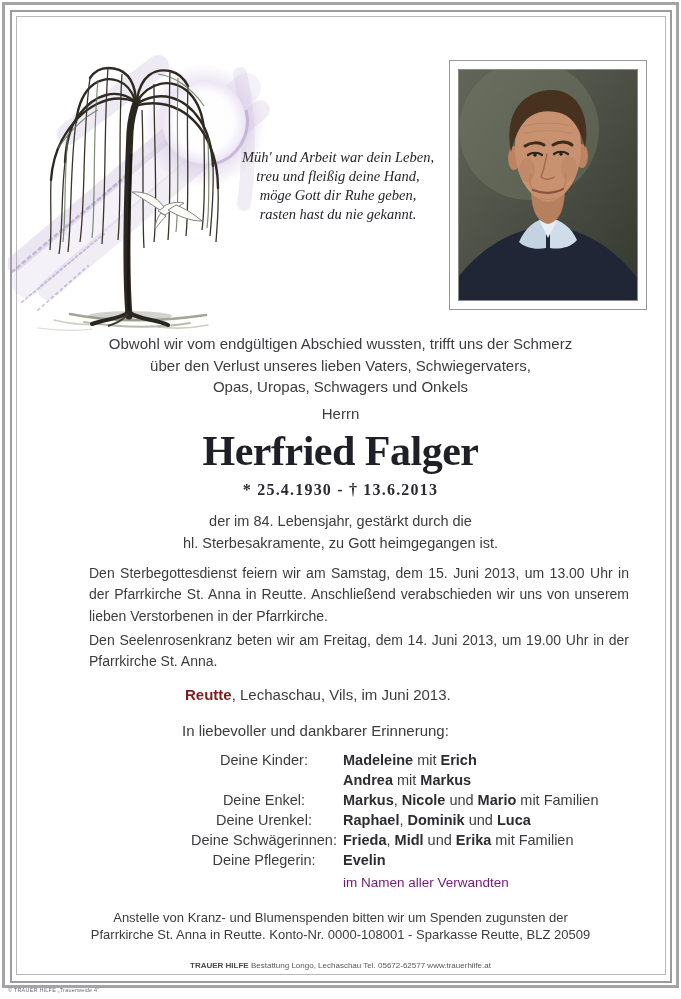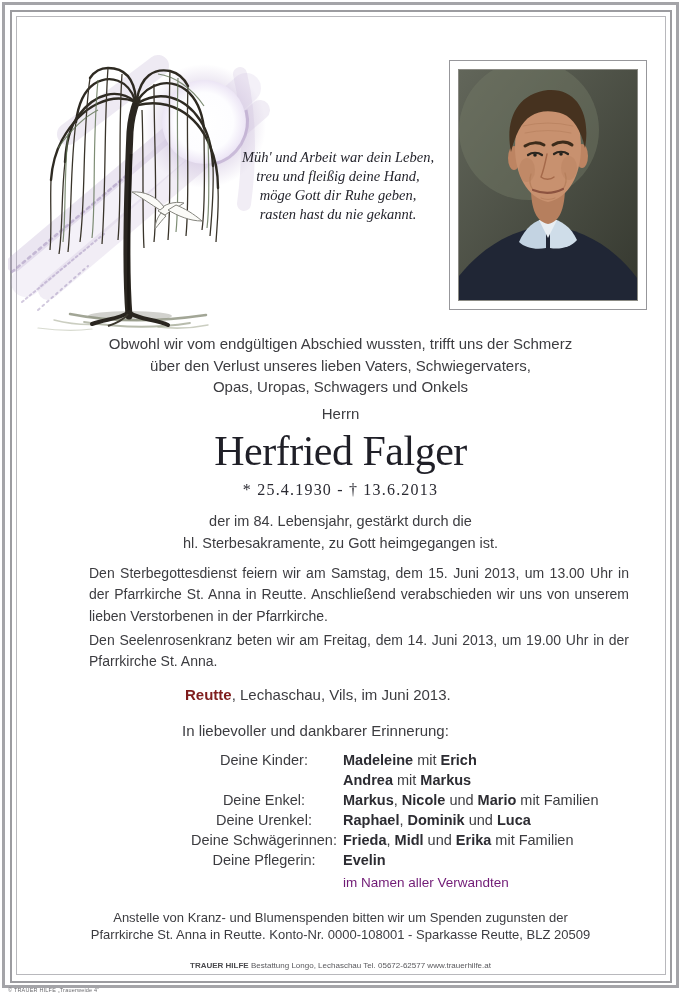--- a/index.html
+++ b/index.html
@@ -26,25 +26,25 @@
     border:1px solid #97979b;padding:8px;
   }
   .photo-frame svg{display:block;width:178px;height:230px;border:1px solid #8a8a84;}
 
   .centered{position:absolute;left:0;width:681px;text-align:center;}
   .preline{white-space:pre-line;}
 
   .intro{top:333px;font-size:15px;line-height:21.5px;}
   .salutation{top:405px;font-size:15px;}
   .deceased-name{
-    top:427px;font-family:"Liberation Serif",serif;font-weight:400;
+    top:427px;font-family:"Liberation Serif",serif;font-weight:700;
     font-size:42px;letter-spacing:-0.5px;color:#1f1f27;
   }
   .dates{
-    top:481px;font-family:"Liberation Serif",serif;font-weight:400;
+    top:481px;font-family:"Liberation Serif",serif;font-weight:700;
     font-size:16px;letter-spacing:1.2px;color:#2a2a32;text-align:center;
   }
   .passing{top:511px;font-size:14.5px;line-height:21.5px;}
 
   .para{position:absolute;left:89px;width:540px;text-align:justify;font-size:14px;line-height:21.3px;}
   .para1{top:563px;}
   .para2{top:630px;}
 
   .place{position:absolute;left:185px;top:686px;font-size:15px;}
   .place b{color:#7f1d1d;}

